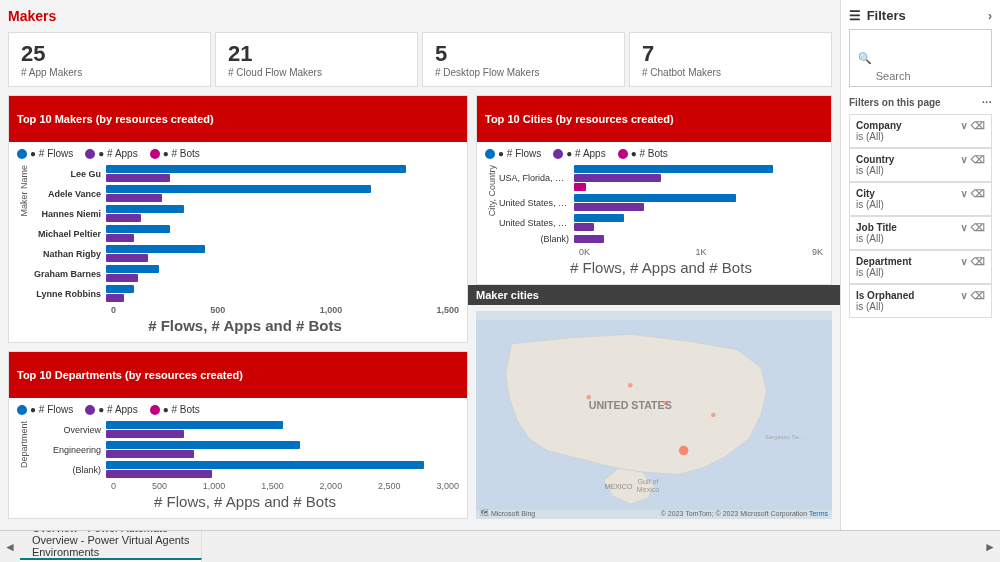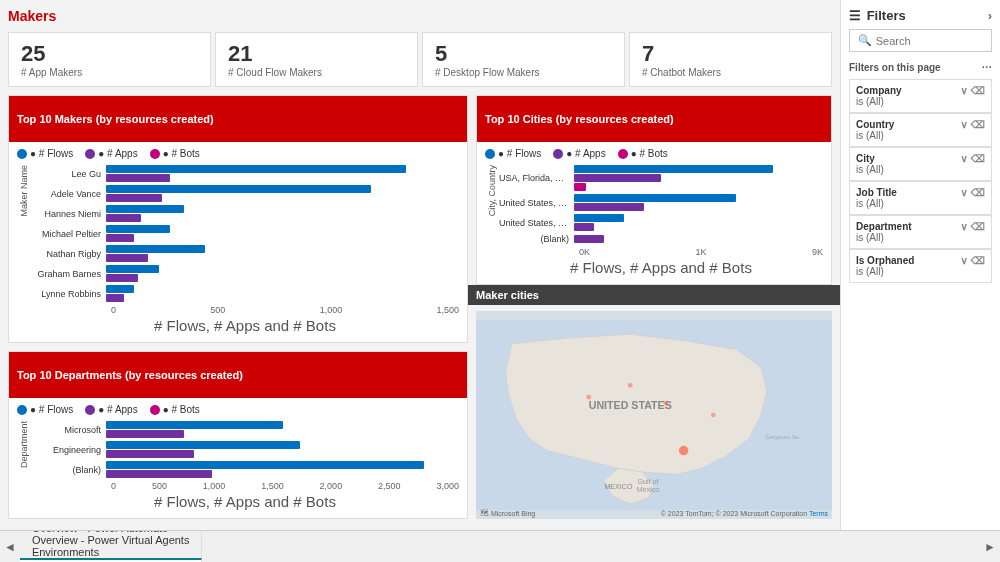--- a/index.html
+++ b/index.html
@@ -36,21 +36,21 @@
     .bar-magenta { background: #c00080; }
 
     .x-axis-labels { display: flex; justify-content: space-between; font-size: 9px; color: #666; padding-left: 80px; margin-top: 2px; }
     .x-axis-title { text-align: center; font-size: 15px; color: #555; margin-top: 2px; }
 
     
     .filter-panel { width: 160px; background: #fff; border-left: 1px solid #ddd; padding: 8px; display: flex; flex-direction: column; gap: 6px; overflow-y: auto; }
     .filter-header { display: flex; align-items: center; gap: 6px; font-size: 13px; font-weight: 600; color: #333; }
     .filter-expand-icon { margin-left: auto; cursor: pointer; color: #666; font-size: 12px; }
     .filter-search { border: 1px solid #ccc; padding: 4px 8px; font-size: 11px; width: 100%; display: flex; align-items: center; gap: 4px; }
-    .filter-search input { border: none; outline: none; font-size: 11px; width: 100%; }
+    .filter-search input { border: none; outline: none; font-size: 11px; width: 100%; margin-top: 36px; }
     .filter-section-title { font-size: 10px; color: #555; margin-top: 4px; font-weight: 600; display: flex; justify-content: space-between; }
     .filter-item { border: 1px solid #ddd; padding: 5px 6px; font-size: 10px; }
     .filter-item-name { font-weight: 600; color: #333; display: flex; justify-content: space-between; align-items: flex-end; }
     .filter-item-value { color: #666; }
     .filter-icons { display: flex; gap: 3px; color: #888; }
 
     
     .bottom-tabs { background: #f0f0f0; border-top: 1px solid #ccc; display: flex; align-items: center; height: 32px; overflow: hidden; }
     .tab-nav-btn { padding: 0 4px; color: #666; cursor: pointer; font-size: 12px; display: flex; align-items: center; height: 100%; }
     .tab { padding: 0 12px; font-size: 11px; color: #333; cursor: pointer; height: 100%; display: flex; align-items: center; white-space: nowrap; border-right: 1px solid #ddd; }
@@ -98,21 +98,21 @@
                 <span class="legend-dot" style="background:#7030a0"></span>
                 <span>● # Apps</span>
               </div>
             <div class="legend-item">
                 <span class="legend-dot" style="background:#c00080"></span>
                 <span>● # Bots</span>
               </div>
           </div>
           <div style="display:flex; align-items:flex-start;">
             <div style="writing-mode:vertical-rl;transform:rotate(180deg);font-size:9px;color:#555;text-align:center;padding:0 2px;">Maker Name</div>
-            <div style="flex:1;">
+            <div style="flex:1;font-weight:bold;">
 
               <div class="bar-row">
                 <div class="bar-label">Lee Gu</div>
                 <div class="bar-group">
                   <div class="bar bar-blue" style="width:85%;"></div>
                   <div class="bar bar-purple" style="width:18%;"></div>
                 </div>
               </div>
               <div class="bar-row">
                 <div class="bar-label">Adele Vance</div>
@@ -182,21 +182,21 @@
               </div>
             <div class="legend-item">
                 <span class="legend-dot" style="background:#c00080"></span>
                 <span>● # Bots</span>
               </div>
           </div>
           <div style="display:flex; align-items:flex-start;">
             <div style="writing-mode:vertical-rl;transform:rotate(180deg);font-size:9px;color:#555;text-align:center;padding:0 2px;">Department</div>
             <div style="flex:1;">
               <div class="bar-row">
-                <div class="bar-label">Microsoft</div>
+                <div class="bar-label">Overview</div>
                 <div class="bar-group">
                   <div class="bar bar-blue" style="width:50%;"></div>
                   <div class="bar bar-purple" style="width:22%;"></div>
                 </div>
               </div>
               <div class="bar-row">
                 <div class="bar-label">Engineering</div>
                 <div class="bar-group">
                   <div class="bar bar-blue" style="width:55%;"></div>
                   <div class="bar bar-purple" style="width:25%;"></div>

